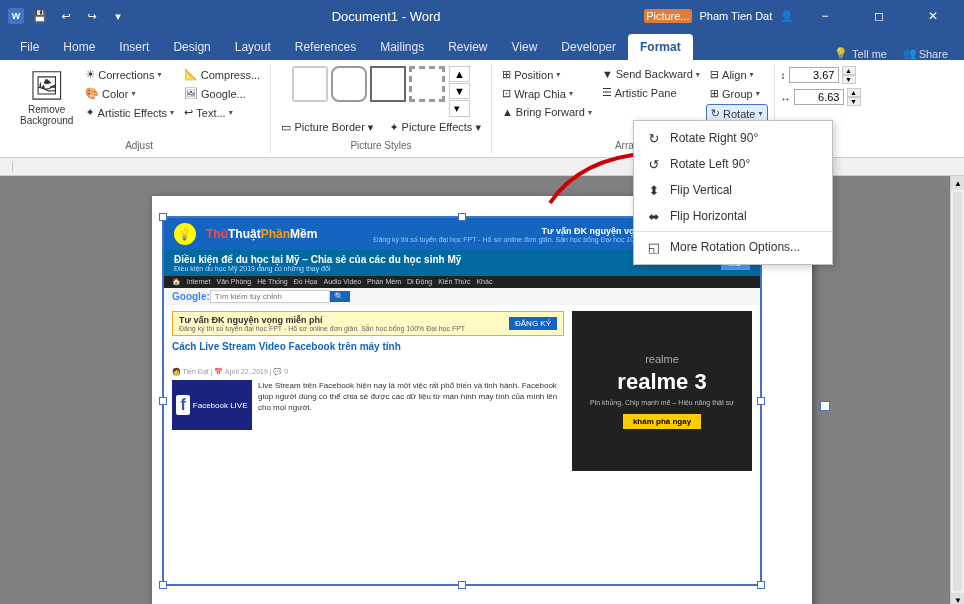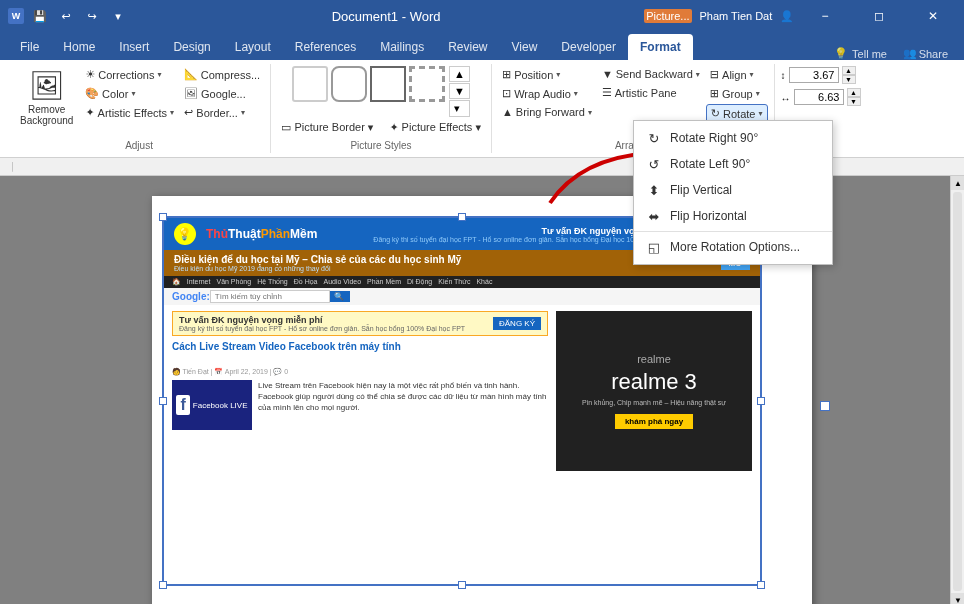--- a/index.html
+++ b/index.html
@@ -202,31 +202,31 @@
       padding: 2px 8px;
       display: flex;
       align-items: center;
       gap: 4px;
     }
     .search-box { background: white; border: 1px solid #ccc; padding: 1px 4px; font-size: 8px; width: 120px; }
     .search-btn { background: #1565c0; color: white; padding: 1px 5px; font-size: 8px; }
 
     .site-content { padding: 6px 8px; display: flex; gap: 8px; }
     .site-main { flex: 1; }
-    .site-sidebar { width: 196px; }
+    .site-sidebar { width: 180px; }
 
     .article-title { color: #1565c0; font-size: 10px; font-weight: bold; margin-bottom: 16px; }
     .article-meta { font-size: 7px; color: #999; margin-bottom: 4px; }
     .article-body { font-size: 8px; color: #333; line-height: 1.4; }
 
     .article-img-row { display: flex; gap: 6px; margin-top: 4px; }
     .article-thumb { width: 80px; height: 50px; background: #1a237e; display: flex; align-items: center; justify-content: center; color: white; font-size: 7px; }
 
     .sidebar-img { background: #212121; height: 160px; display: flex; flex-direction: column; align-items: center; justify-content: center; color: white; }
-    .realme-logo { font-size: 22px; font-weight: normal; margin-bottom: 4px; }
+    .realme-logo { font-size: 22px; font-weight: bold; margin-bottom: 4px; }
     .realme-sub { font-size: 7px; color: #bbb; margin-bottom: 8px; }
     .realme-btn { background: #ffcc00; color: #000; padding: 3px 10px; font-size: 8px; font-weight: bold; }
     .scroll-btn { width: 14px; height: 14px; background: #e0e0e0; display: flex; align-items: center; justify-content: center; font-size: 8px; cursor: pointer; }
 
     .main-area {
       display: flex;
       height: calc(604px - 32px - 28px - 95px);
       position: relative;
     }
 
@@ -332,21 +332,21 @@
         <div class="ribbon-btn-small">
           <span>📐</span>
           <span>Compress...</span>
         </div>
         <div class="ribbon-btn-small">
           <span>🖼</span>
           <span>Google...</span>
         </div>
         <div class="ribbon-btn-small">
           <span>↩</span>
-          <span>Border...</span>
+          <span>Text...</span>
           <span class="dd-arrow">▾</span>
         </div>
       </div>
     </div>
     <div class="ribbon-group-label">Adjust</div>
   </div>
 
   <div class="ribbon-group" style="min-width:180px">
     <div class="ribbon-group-content">
       <div style="display:flex; gap:3px; flex-wrap:wrap">
@@ -377,21 +377,21 @@
   <div class="ribbon-group" style="min-width:220px">
     <div class="ribbon-group-content">
       <div class="ribbon-col">
         <div class="ribbon-btn-small">
           <span>⊞</span>
           <span>Position</span>
           <span class="dd-arrow">▾</span>
         </div>
         <div class="ribbon-btn-small">
           <span>⊡</span>
-          <span>Wrap Audio</span>
+          <span>Wrap Chia</span>
           <span class="dd-arrow">▾</span>
         </div>
         <div class="ribbon-btn-small">
           <span>▲</span>
           <span>Bring Forward</span>
           <span class="dd-arrow">▾</span>
         </div>
       </div>
       <div class="ribbon-col">
         <div class="ribbon-btn-small">
@@ -509,21 +509,21 @@
               <div>
                 <span style="font-size:12px; font-weight:bold; color:#ff4444">Thủ</span><span style="font-size:12px; font-weight:bold; color:white">Thuật</span><span style="font-size:12px; font-weight:bold; color:#ff9900">Phần</span><span style="font-size:12px; font-weight:bold; color:white">Mềm</span>
               </div>
               <div style="flex:1; text-align:right">
                 <div style="font-size:9px; font-weight:bold; color:white">Tư vấn ĐK nguyện vọng miễn phí</div>
                 <div style="font-size:7px; color:#90caf9">Đăng ký thi số tuyển đại học FPT - Hổ sơ online đơn giản. Sẵn học bổng Đại học 100% Đại học FPT</div>
               </div>
               <div style="background:blue; border:1px solid #90caf9; color:white; padding:2px 8px; font-size:8px; font-weight:bold">ĐĂNG KÝ</div>
             </div>
 
-            <div style="background:#a16207; padding:4px 10px; display:flex; justify-content:space-between; align-items:center">
+            <div style="background:#0369a1; padding:4px 10px; display:flex; justify-content:space-between; align-items:center">
               <div>
                 <div style="font-size:10px; font-weight:bold; color:white">Điều kiện để du học tại Mỹ – Chia sẻ của các du học sinh Mỹ</div>
                 <div style="font-size:7px; color:#bbdefb">Điều kiện du học Mỹ 2019 đang có những thay đổi</div>
               </div>
               <div style="background:#42a5f5; color:white; padding:2px 8px; font-size:8px; font-weight:bold">MỞ</div>
             </div>
 
             <div class="site-nav">
               <span>🏠</span>
               <span>Internet</span>

